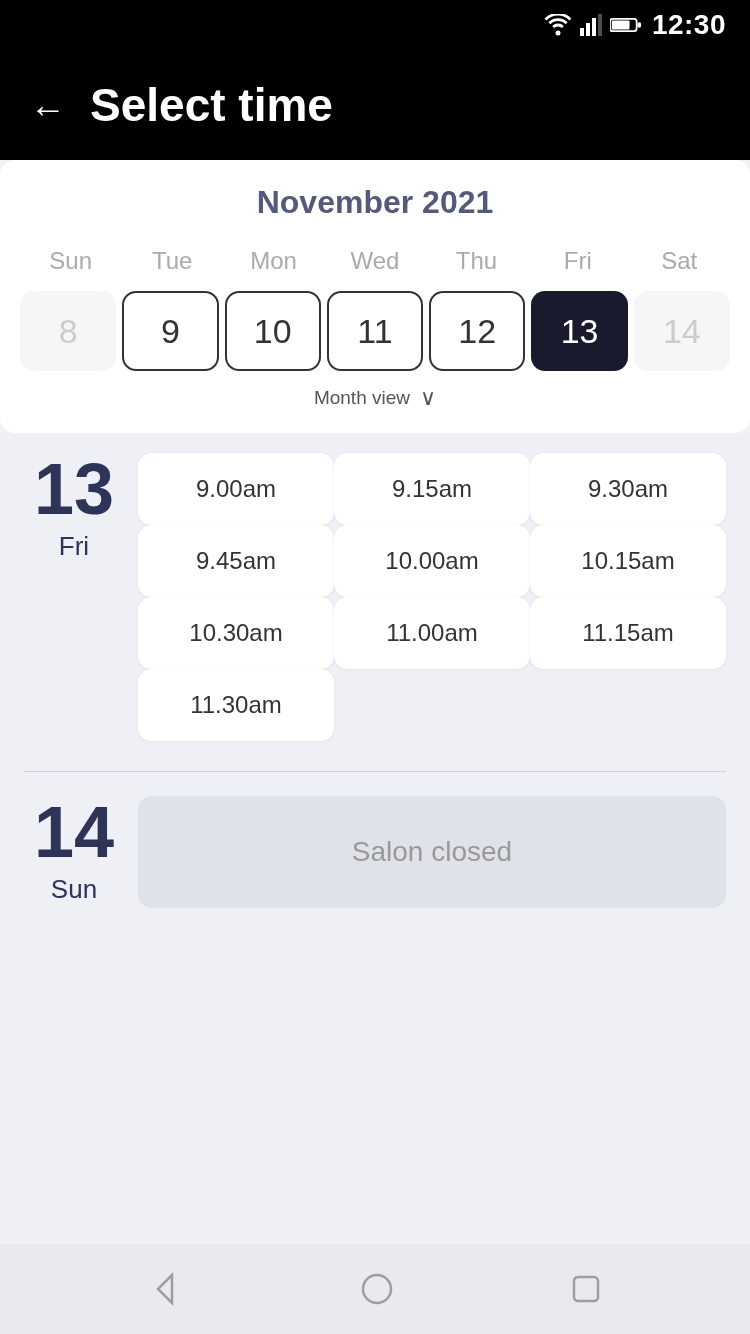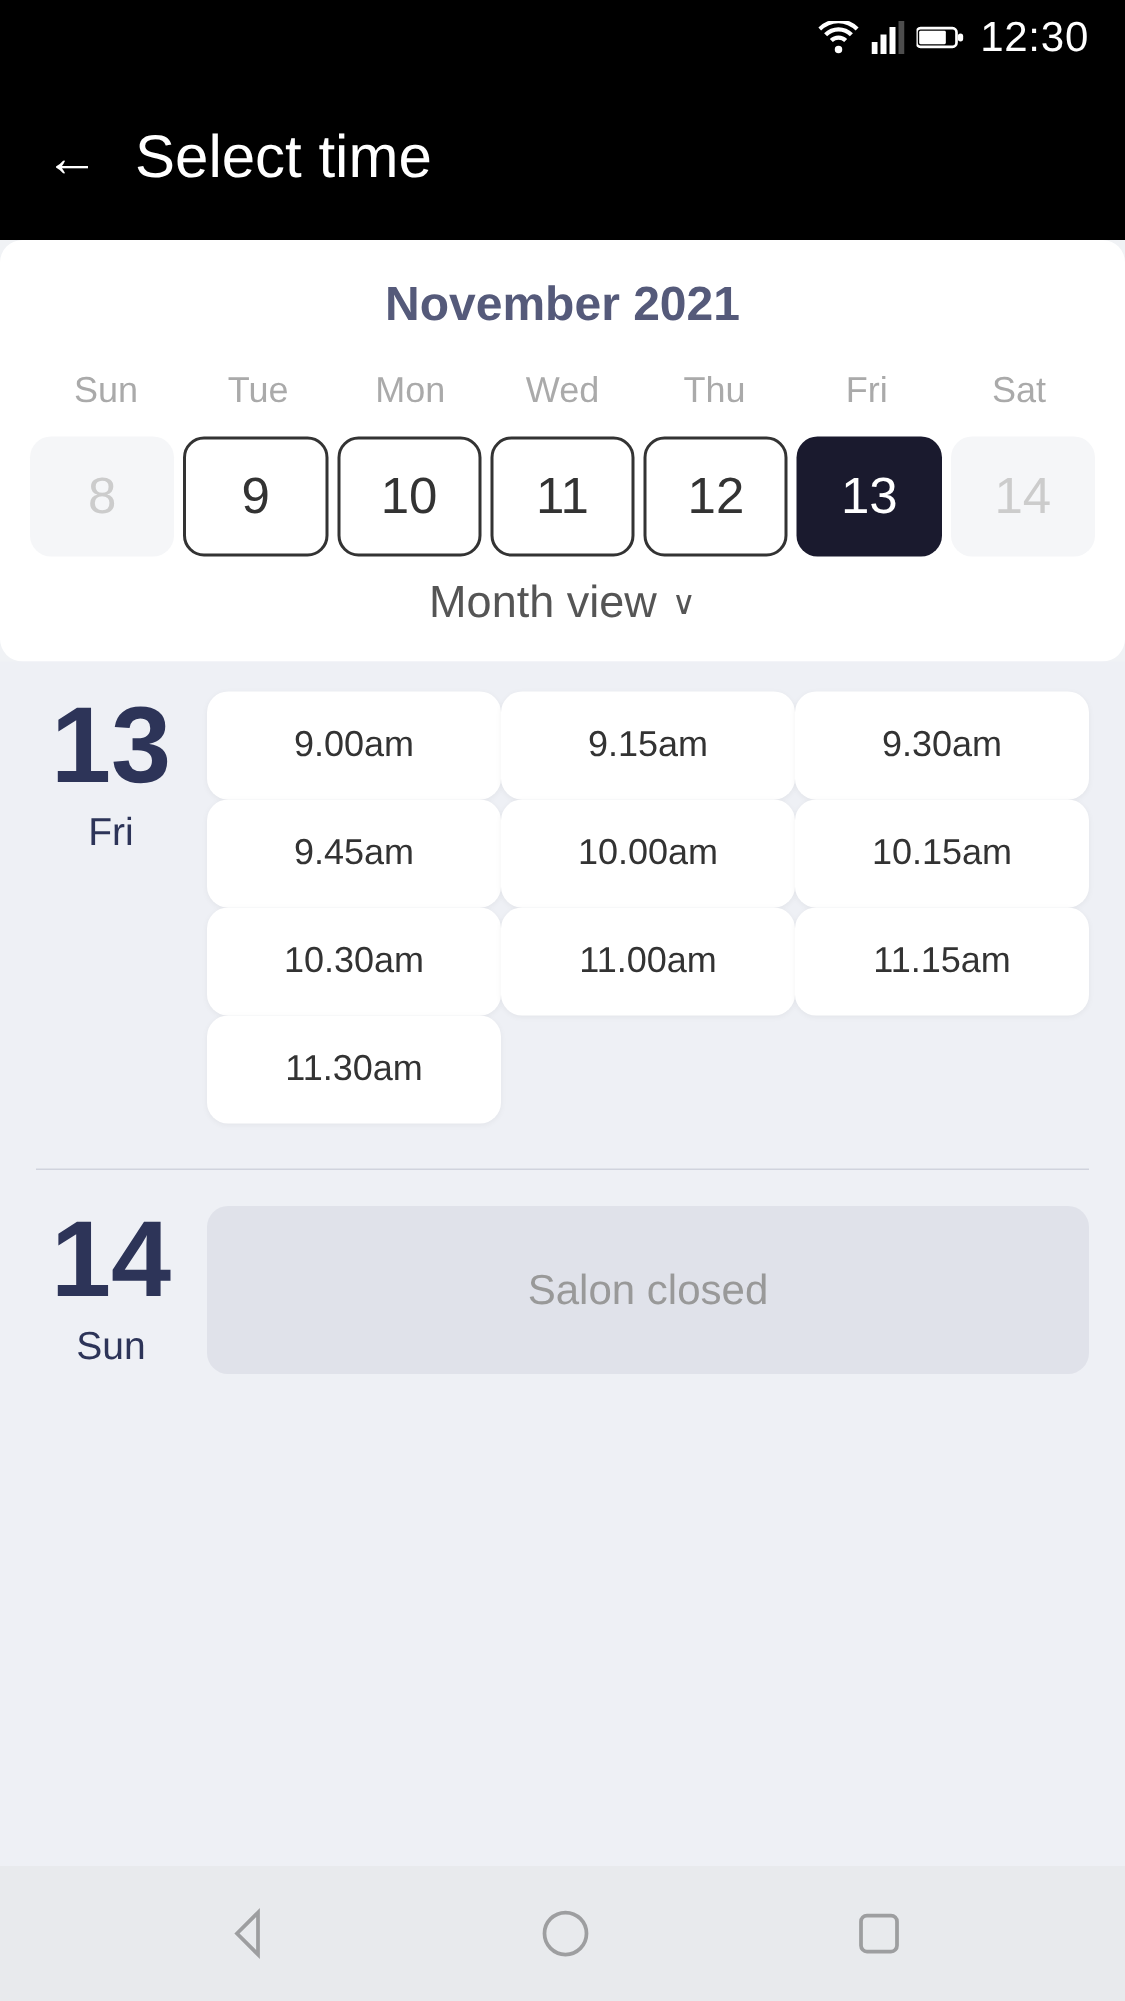--- a/index.html
+++ b/index.html
@@ -24,21 +24,21 @@
       gap: 10px;
     }
     .status-icons {
       display: flex;
       align-items: center;
       gap: 8px;
     }
     .status-time {
       color: #fff;
       font-size: 28px;
-      font-weight: 400;
+      font-weight: 700;
       letter-spacing: 0.5px;
     }
     .icon-wifi {
       width: 28px;
       height: 22px;
       display: inline-block;
     }
     .icon-signal {
       width: 22px;
       height: 22px;
@@ -60,22 +60,22 @@
       gap: 24px;
     }
     .back-btn {
       color: #fff;
       font-size: 36px;
       cursor: pointer;
       line-height: 1;
     }
     .header-title {
       color: #fff;
-      font-size: 40px;
-      font-weight: 400;
+      font-size: 46px;
+      font-weight: 700;
     }
 
     
     .calendar-section {
       background: #fff;
       padding: 24px 20px 18px;
       border-radius: 15px;
     }
     .calendar-month {
       text-align: center;
@@ -130,21 +130,21 @@
     
     .month-view-toggle {
       display: flex;
       align-items: center;
       justify-content: center;
       gap: 10px;
       padding: 14px 0 4px;
       cursor: pointer;
     }
     .month-view-label {
-      font-size: 30px;
+      font-size: 19px;
       color: #555;
     }
     .chevron-down {
       font-size: 22px;
       color: #555;
     }
 
     
     .timeslots-section {
       background: #eef0f5;

